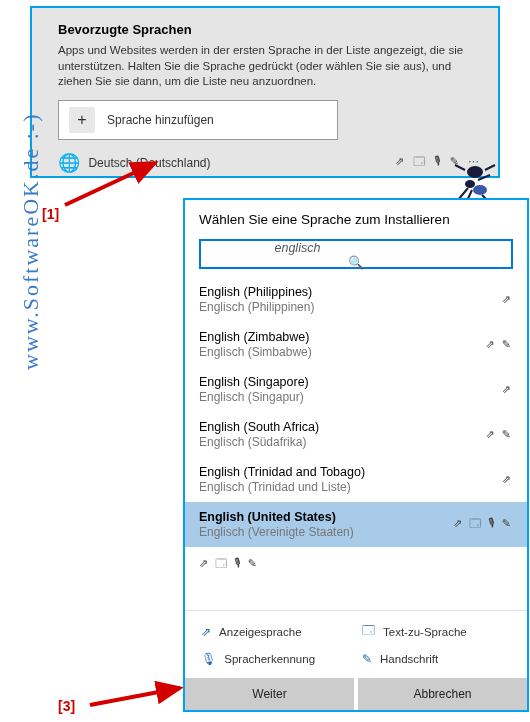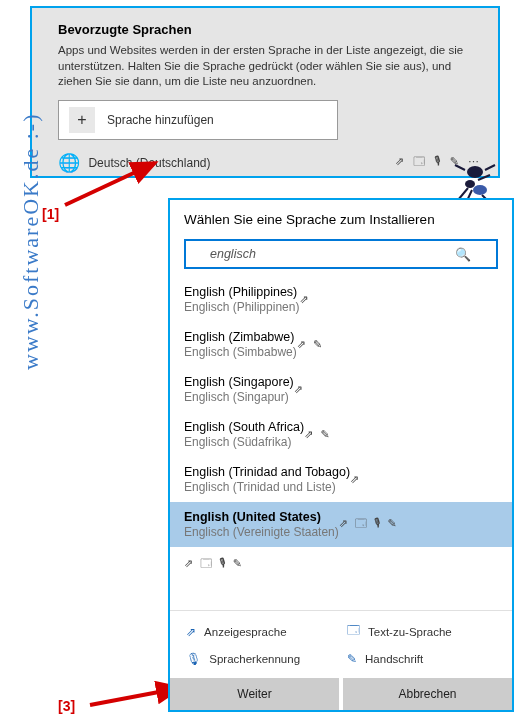--- a/index.html
+++ b/index.html
@@ -48,40 +48,40 @@
   
   .arrow { position: absolute; pointer-events: none; }
 
   
   .ant-figure { position: absolute; color: #1a1a3a; }
   .ant1 { top: 160px; right: 30px; }
   .ant2 { top: 200px; right: 46px; }
 
   
   .dialog {
-    position: absolute; top: 198px; left: 168px; width: 346px; height: 514px;
+    position: absolute; top: 198px; left: 183px; width: 346px; height: 514px;
     border: 2px solid #00a2ed; background: #fff;
     display: flex; flex-direction: column;
   }
   .dialog-top { padding: 12px 14px 8px 14px; }
   .dlg-title { font-size: 13.5px; font-weight: 400; margin-bottom: 12px; }
   .search-box {
     width: 100%; height: 30px; border: 2px solid #0078d7;
-    display: flex; align-items: center; padding: 0 24px;
+    display: flex; align-items: center; padding: 0 24px; flex-direction: column;
   }
   .search-box input {
     flex: 1; border: none; outline: none; font-size: 12.5px;
     font-style: italic; color: #555;
   }
   .search-box .mag { font-size: 13px; color: #555; }
 
   .lang-list { flex: 1; overflow: hidden; }
   .row {
     padding: 8px 14px; cursor: pointer;
-    display: flex; align-items: center;
+    display: flex; justify-content: space-between; align-items: center; gap: 36px;
   }
   .row .txt .l1 { font-size: 12.5px; color: #000; }
   .row .txt .l2 { font-size: 12px; color: #777; margin-top: 1px; }
   .row .caps { font-size: 11px; color: #444; letter-spacing: 2px; white-space: nowrap; }
   .row.sel { background: #a8cbe9; }
   .row.sel .txt .l1 { font-weight: 600; }
 
   .legend {
     display: grid; grid-template-columns: 1fr 1fr;
     padding: 10px 16px 12px 16px; gap: 10px 12px; font-size: 11.5px;

